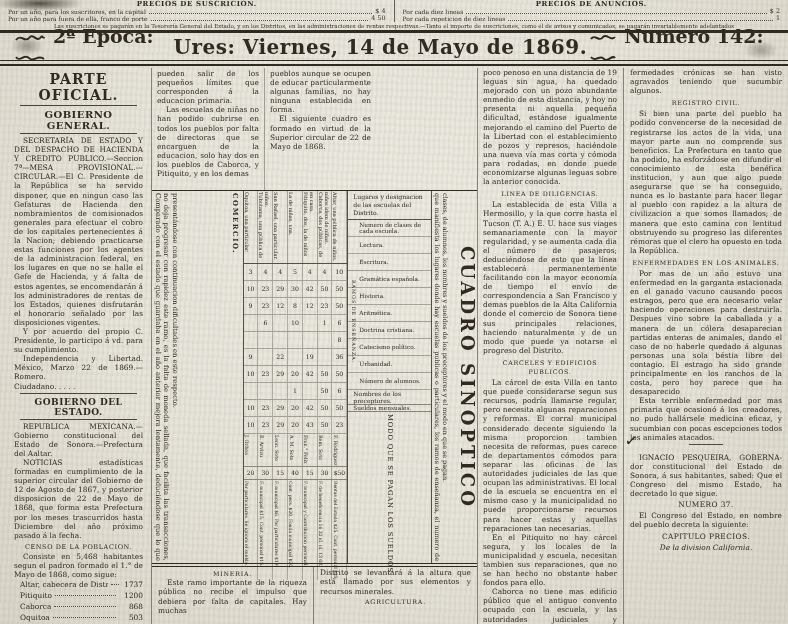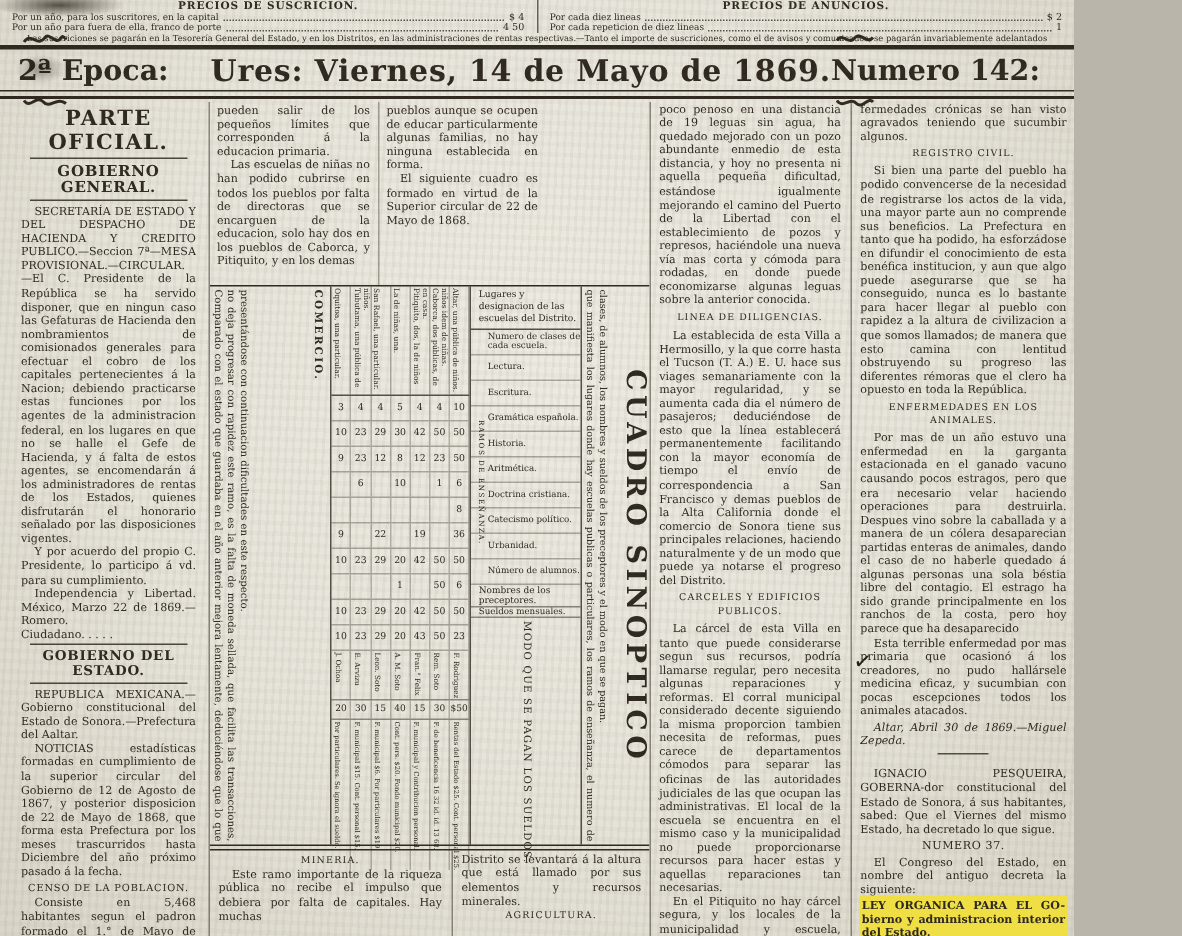--- a/index.html
+++ b/index.html
@@ -1,16 +1,16 @@
 <!DOCTYPE html>
 <html><head>
 <meta charset="utf-8">
 <style>
   html,body{margin:0;padding:0;background:#b9b5aa;}
-  .page{position:relative;width:716px;height:624px;overflow:hidden;color:#2e2820;
+  .page{position:relative;width:788px;height:624px;overflow:hidden;color:#2e2820;
     font-family:"DejaVu Serif","Liberation Serif",serif;
     background:radial-gradient(ellipse at 50% 38%, #edeae2 0%, #e6e3d9 55%, #d9d5c8 100%);}
   .grain{position:absolute;inset:0;pointer-events:none;
     background:repeating-linear-gradient(93deg, rgba(90,80,60,.05) 0 2px, transparent 2px 5px),
                repeating-linear-gradient(2deg, rgba(120,110,90,.04) 0 3px, transparent 3px 7px);}
   .smudge{position:absolute;pointer-events:none;}
   .sm1{left:-8px;top:-5px;width:95px;height:17px;background:radial-gradient(ellipse, rgba(25,20,12,.7), transparent 65%);}
   .sm2{left:10px;top:36px;width:34px;height:20px;background:radial-gradient(ellipse, rgba(25,20,12,.35), transparent 70%);}
   .sm3{left:744px;top:40px;width:34px;height:20px;background:radial-gradient(ellipse, rgba(25,20,12,.3), transparent 70%);}
 
@@ -435,26 +435,24 @@
 
     <div class="col c5">
       <div>
 
       <p class="pr" data-style="cont">fermedades crónicas se han visto agravados teniendo que sucumbir algunos.</p>
           <p class="pr" data-style="h">REGISTRO CIVIL.</p>
           <p class="pr" data-style="p">Si bien una parte del pueblo ha podido convencerse de la necesidad de registrarse los actos de la vida, una mayor parte aun no comprende sus beneficios. La Prefectura en tanto que ha podido, ha esforzádose en difundir el conocimiento de esta benéfica institucion, y aun que algo puede asegurarse que se ha conseguido, nunca es lo bastante para hacer llegar al pueblo con rapidez a la altura de civilizacion a que somos llamados; de manera que esto camina con lentitud obstruyendo su progreso las diferentes rémoras que el clero ha opuesto en toda la República.</p>
           <p class="pr" data-style="h">ENFERMEDADES EN LOS ANIMALES.</p>
           <p class="pr" data-style="p">Por mas de un año estuvo una enfermedad en la garganta estacionada en el ganado vacuno causando pocos estragos, pero que era necesario velar haciendo operaciones para destruirla. Despues vino sobre la caballada y a manera de un cólera desaparecian partidas enteras de animales, dando el caso de no haberle quedado á algunas personas una sola béstia libre del contagio. El estrago ha sido grande principalmente en los ranchos de la costa, pero hoy parece que ha desaparecido</p>
           <p class="pr" data-style="p">Esta terrible enfermedad por mas primaria que ocasionó á los creadores, no pudo hallársele medicina eficaz, y sucumbian con pocas escepciones todos los animales atacados.</p>
-          <p class="pr" data-style="sig">Altar, Abril 30 de 1869.—Miguel Zepeda.</p>
           <p class="pr" data-style="rulec"></p>
-          <p class="pr" data-style="p">IGNACIO PESQUEIRA, GOBERNA-dor constitucional del Estado de Sonora, á sus habitantes, sabed: Que el Viernes del mismo Estado, ha decretado lo que sigue.</p>
+          <p class="pr" data-style="p">IGNACIO PESQUEIRA, GOBERNA-dor constitucional del Estado de Sonora, á sus habitantes, sabed: Que el Congreso del mismo Estado, ha decretado lo que sigue.</p>
           <p class="pr" data-style="hc">NUMERO 37.</p>
-          <p class="pr" data-style="p">El Congreso del Estado, en nombre del antiguo decreta la siguiente:</p>
-          <p class="pr" data-style="hl">LEY ORGANICA PARA EL GO-bierno y administracion interior del Estado.</p>
+          <p class="pr" data-style="p">El Congreso del Estado, en nombre del pueblo decreta la siguiente:</p>
           <p class="pr" data-style="hc">CAPITULO PRECIOS.</p>
           <p class="pr" data-style="itc">De la division California.</p>
         </div>
       <span class="checkmark">✓</span>
     </div>
 
   </div>
 </div>
 
 </body></html>

